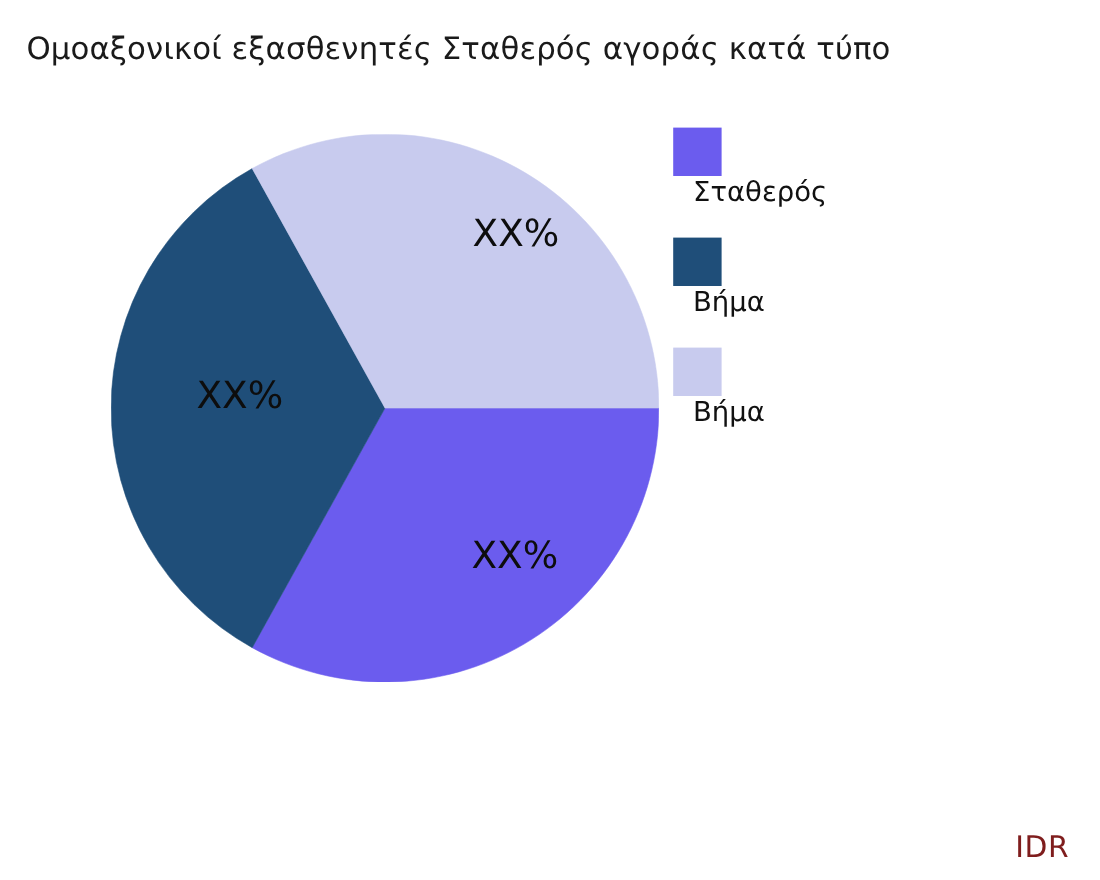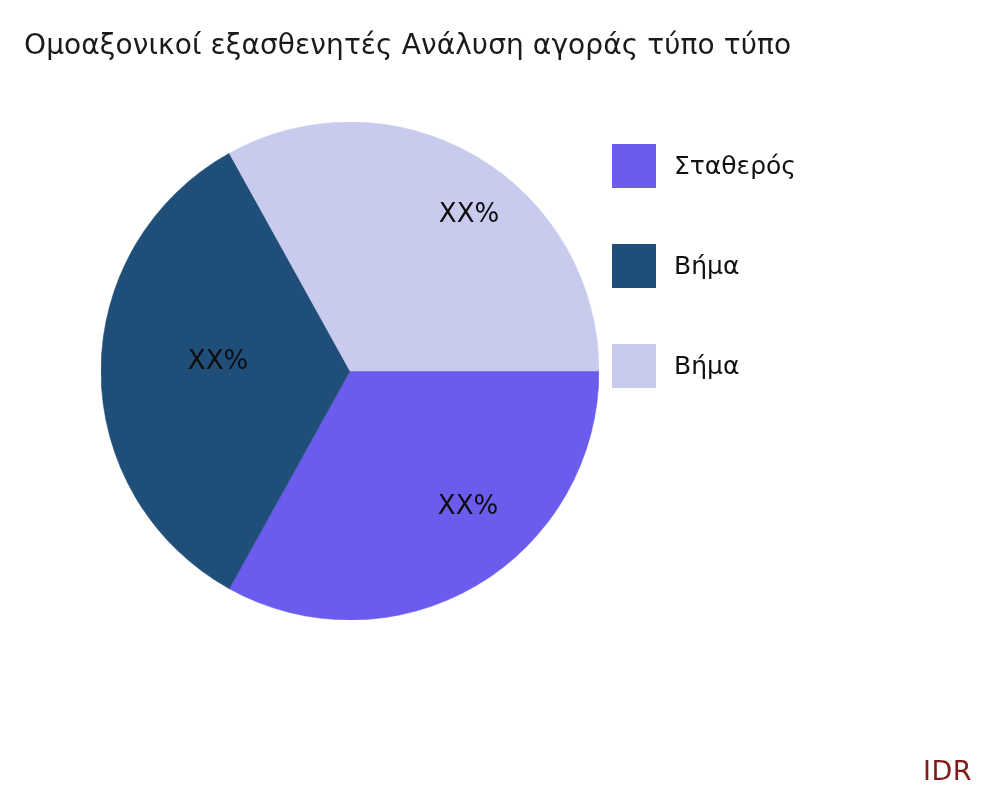--- a/index.html
+++ b/index.html
@@ -44,37 +44,37 @@
   }
   .pie-svg {
     display: block;
     width: 498px;
     height: 498px;
   }
 
   .slice-label {
     position: absolute;
     transform: translate(-50%, -50%);
-    font-size: 26px;
+    font-size: 34px;
     line-height: 30px;
     color: #0d0d0d;
     white-space: nowrap;
     pointer-events: none;
   }
 
   .legend {
     position: absolute;
     left: 612px;
     top: 116px;
     width: 330px;
   }
   .legend-item {
     display: flex;
-    align-items: center;
     height: 100px;
+    flex-direction: column;
   }
   .legend-swatch {
     width: 44px;
     height: 44px;
     flex: 0 0 44px;
   }
   .legend-label {
     margin-left: 18px;
     font-size: 25px;
     line-height: 30px;
@@ -90,21 +90,21 @@
     letter-spacing: 0.5px;
     color: #2c5481;
     font-weight: 400;
   }
 </style>
 </head>
 <body>
 
 <div id="chart-canvas">
 
-  <div class="chart-title">Ομοαξονικοί εξασθενητές Ανάλυση αγοράς τύπο τύπο</div>
+  <div class="chart-title">Ομοαξονικοί εξασθενητές Σταθερός αγοράς κατά τύπο</div>
 
   <div class="pie-wrap">
     <svg class="pie-svg" viewBox="0 0 498 498">
       <g id="pie-slices">
           <path d="M 249 249 L 498 249 A 249 249 0 0 1 128.28240455866208 466.7803070777096 Z" fill="#6b5cee" stroke="#6b5cee" stroke-width="0.5"></path>
           <path d="M 249 249 L 128.28240455866208 466.7803070777096 A 249 249 0 0 1 128.2824045586621 31.219692922290392 Z" fill="#1f4e79" stroke="#1f4e79" stroke-width="0.5"></path>
           <path d="M 249 249 L 128.2824045586621 31.219692922290392 A 249 249 0 0 1 498 248.99999999999994 Z" fill="#c8cbee" stroke="#c8cbee" stroke-width="0.5"></path>
         </g>
     </svg>
   </div>

